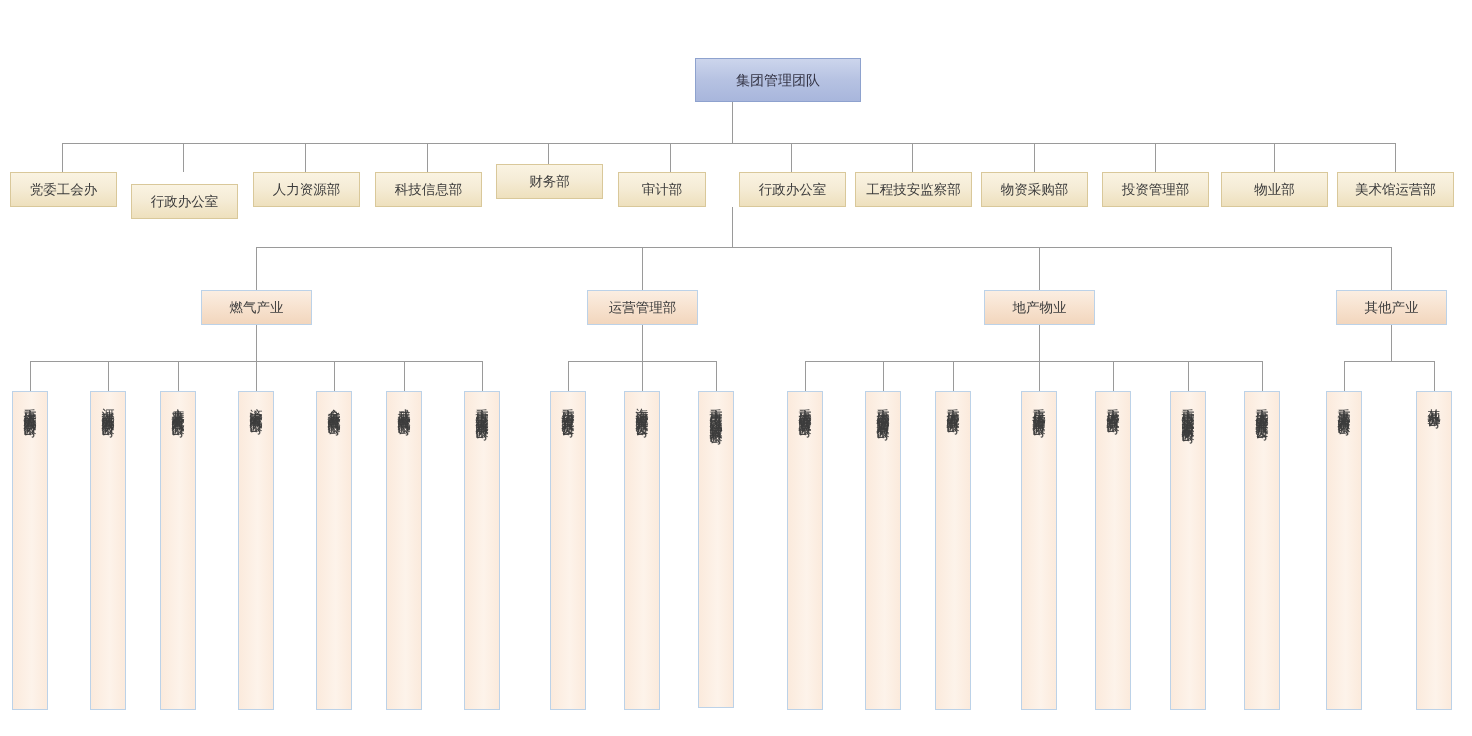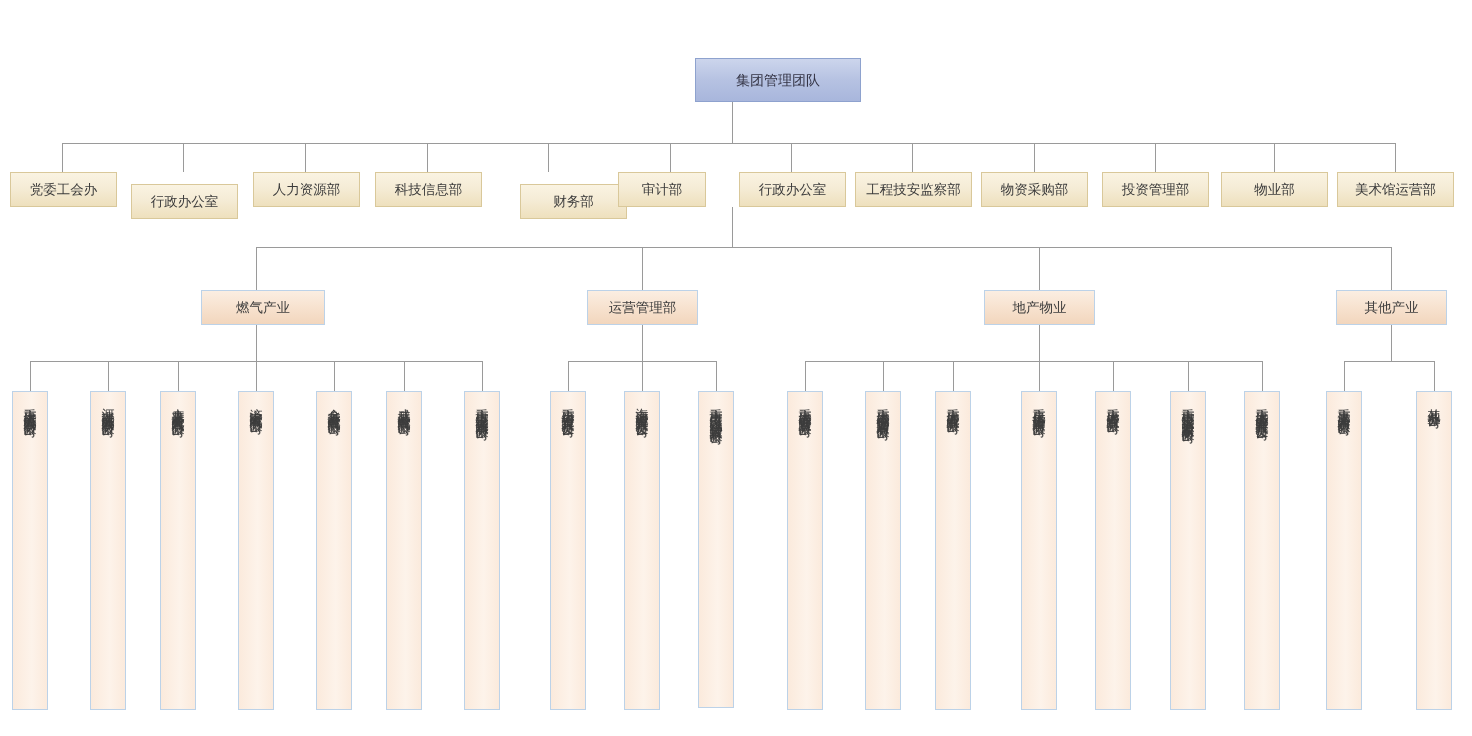--- a/index.html
+++ b/index.html
@@ -103,21 +103,21 @@
     </div>
   <div class="node dept" style="left:131px;  top:172px; width:107px; height:35px;margin-top:12px;">
     <span>行政办公室</span>
     </div>
   <div class="node dept" style="left:253px;  top:172px; width:107px; height:35px;">
     <span>人力资源部</span>
     </div>
   <div class="node dept" style="left:375px;  top:172px; width:107px; height:35px;justify-content:center;">
     <span>科技信息部</span>
     </div>
-  <div class="node dept" style="left:496px;  top:184px; width:107px; height:35px;margin-left:24px;">
+  <div class="node dept" style="left:496px;  top:164px; width:107px; height:35px;">
     <span>财务部</span>
     </div>
   <div class="node dept" style="left:618px;  top:172px; width:88px; height:35px;">
     <span>审计部</span>
     </div>
   <div class="node dept" style="left:739px;  top:172px; width:107px; height:35px;">
     <span>行政办公室</span>
     </div>
   <div class="node dept" style="left:855px;  top:172px; width:117px; height:35px;justify-content:center;">
     <span>工程技安监察部</span>
@@ -136,21 +136,21 @@
     </div>
 
   <div class="conn v" style="left:732px; top:207px; height:40px;"></div>
   <div class="conn h" style="left:256px; top:247px; width:1136px;"></div>
 
   <div class="conn v" style="left:256px;  top:247px; height:43px;"></div>
   <div class="conn v" style="left:642px;  top:247px; height:43px;"></div>
   <div class="conn v" style="left:1039px; top:247px; height:43px;"></div>
   <div class="conn v" style="left:1391px; top:247px; height:43px;"></div>
 
-  <div class="node div" style="left:201px;  top:290px; width:124px; height:35px;">
+  <div class="node div" style="left:201px;  top:290px; width:111px; height:35px;">
     <span>燃气产业</span>
     </div>
   <div class="node div" style="left:587px;  top:290px; width:111px; height:35px;">
     <span>运营管理部</span>
     </div>
   <div class="node div" style="left:984px;  top:290px; width:111px; height:35px;">
     <span>地产物业</span>
     </div>
   <div class="node div" style="left:1336px; top:290px; width:111px; height:35px;">
     <span>其他产业</span>

